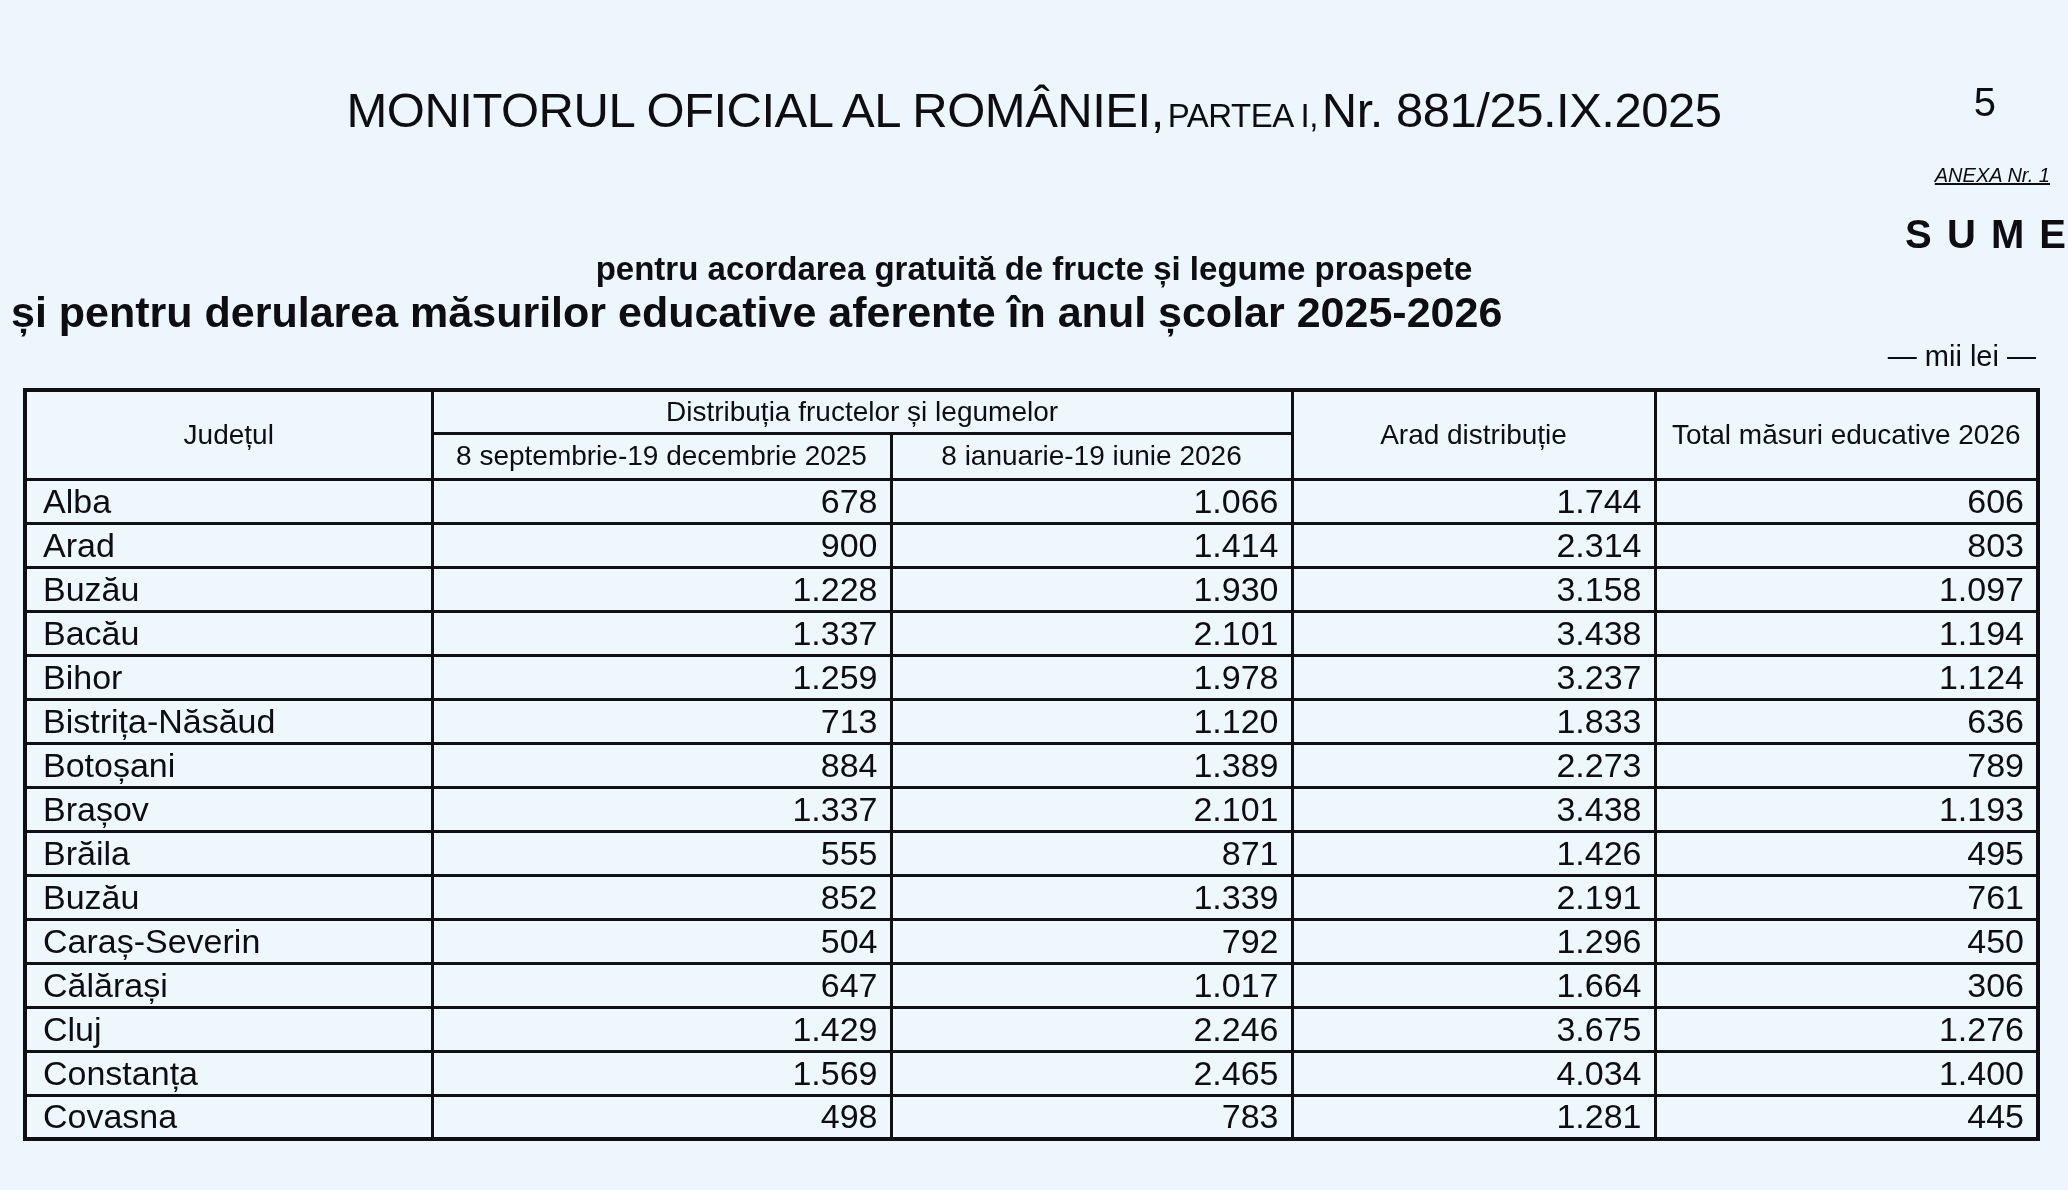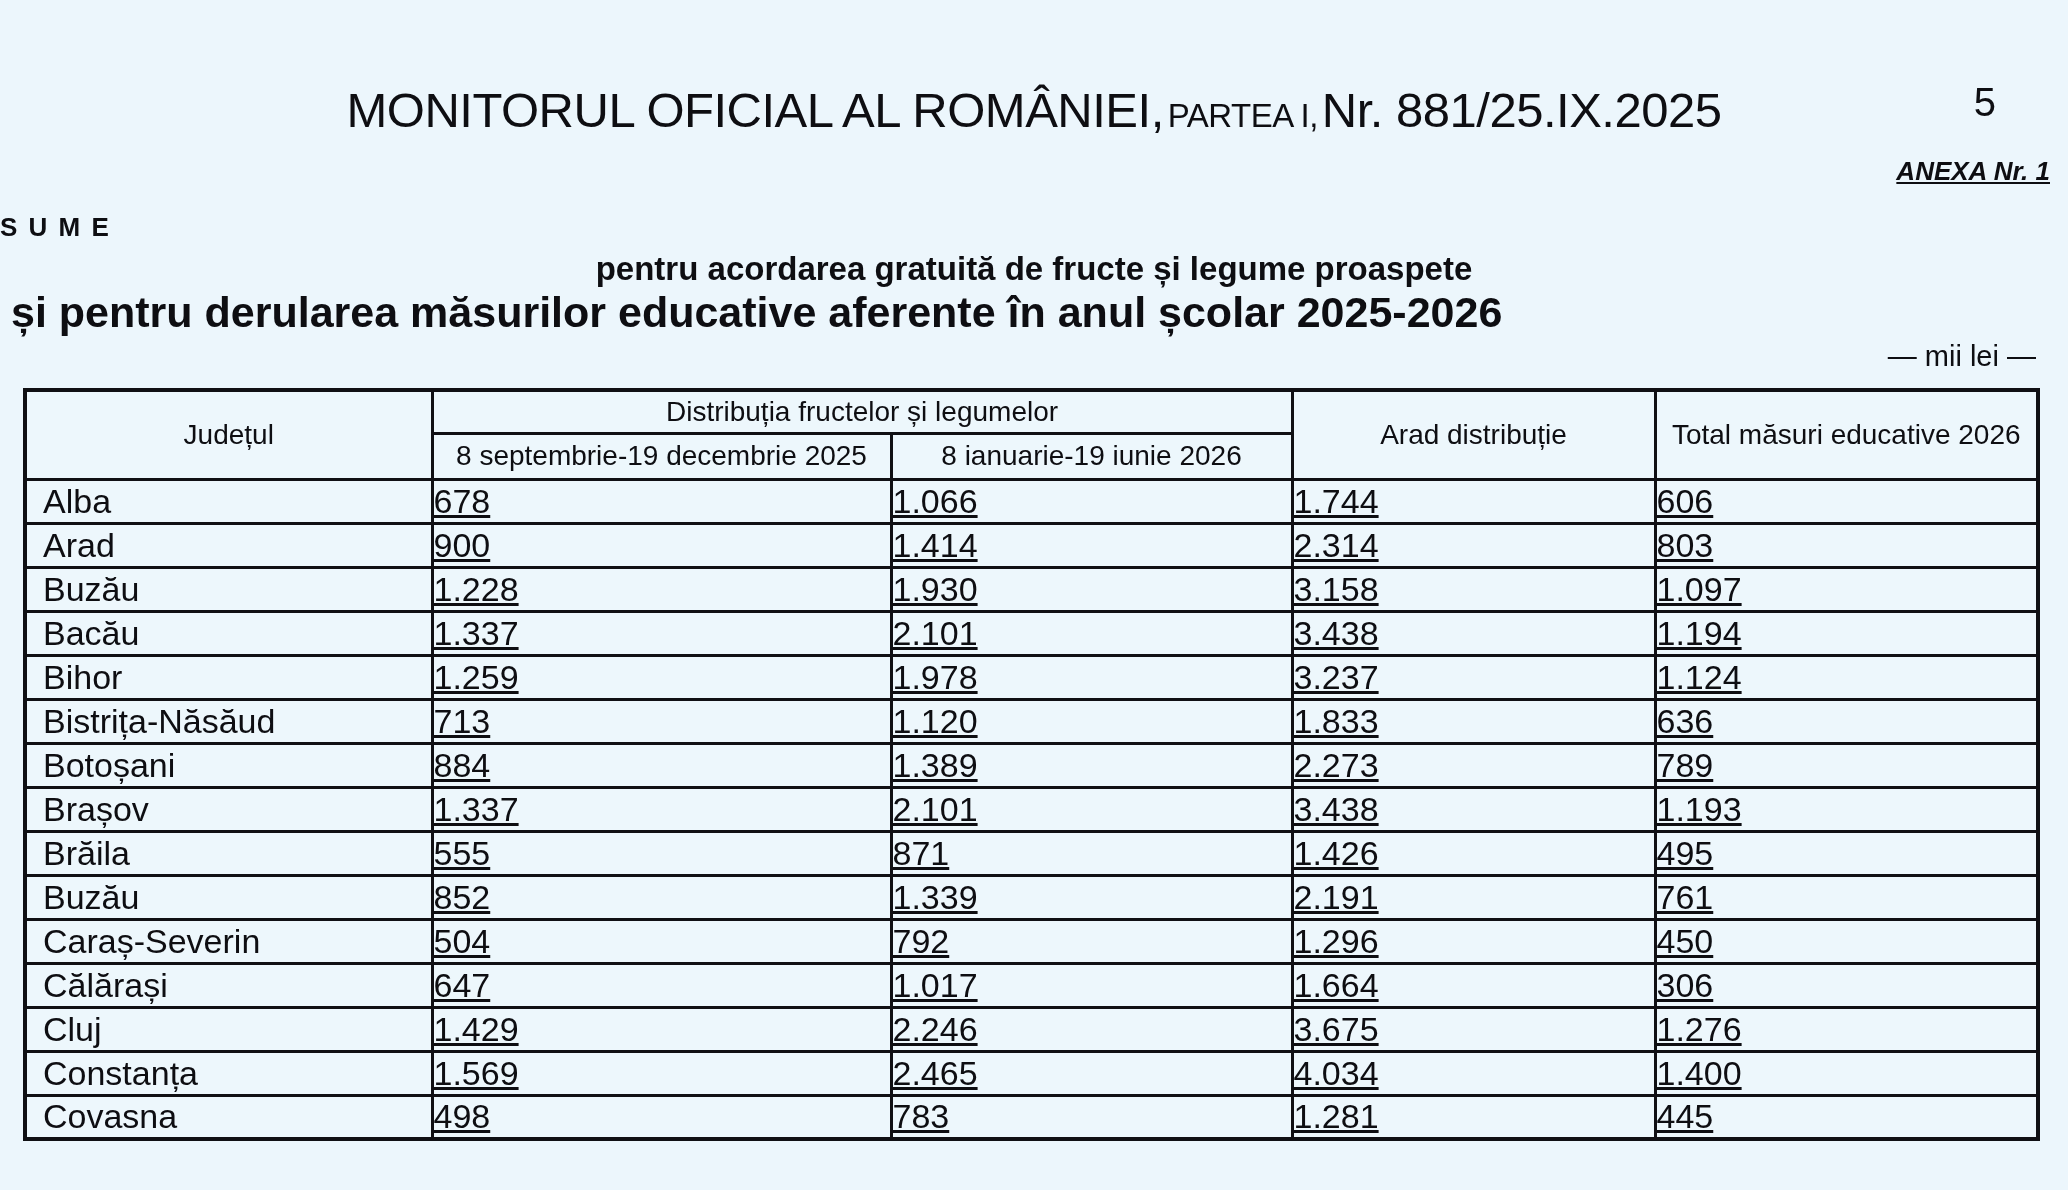--- a/index.html
+++ b/index.html
@@ -23,29 +23,28 @@
     letter-spacing:-0.5px;
   }
   .masthead .t-big  { font-size:49px; }
   .masthead .t-small{ font-size:33px; }
   .page-number {
     position:absolute; top:80px; right:72px;
     font-size:40px;
   }
 
   .annex {
-    position:absolute; top:156px; right:18px;
-    font-size:26px; font-style:italic;
+    position:absolute; top:164px; right:18px;
+    font-size:20px; font-style:italic;
     text-decoration:underline;
-    font-weight:bold;
   }
 
   .doc-title {
     position:absolute; top:212px; left:0; width:100%;
-    text-align:left; font-size:26px; font-weight:700;
+    text-align:right; font-size:40px; font-weight:700;
     letter-spacing:2px;
   }
   .doc-subtitle1 {
     position:absolute; top:250px; left:0; width:100%;
     text-align:center; font-size:33px; font-weight:700;
   }
   .doc-subtitle2 {
     position:absolute; top:288px; left:11px; width:100%;
     font-size:43px; font-weight:700;
   }
@@ -77,21 +76,21 @@
   }
   table.sums thead tr.group-row th { height:43px; }
   table.sums thead tr.sub-row  th { height:46px; }
   table.sums tbody td {
     height:44px;
     font-size:34px;
     vertical-align:middle;
     white-space:nowrap;
   }
   td.county { text-align:left;  padding-left:16px; }
-  td.num    { padding-right:12px;text-decoration:underline; }
+  td.num    { text-align:right; padding-right:12px; }
 </style>
 </head>
 <body>
 
 <div class="page">
 
   <div class="masthead">
     <span class="t-big">MONITORUL OFICIAL AL ROMÂNIEI,</span>
     <span class="t-small">PARTEA I,</span>
     <span class="t-big">Nr. 881/25.IX.2025</span>

